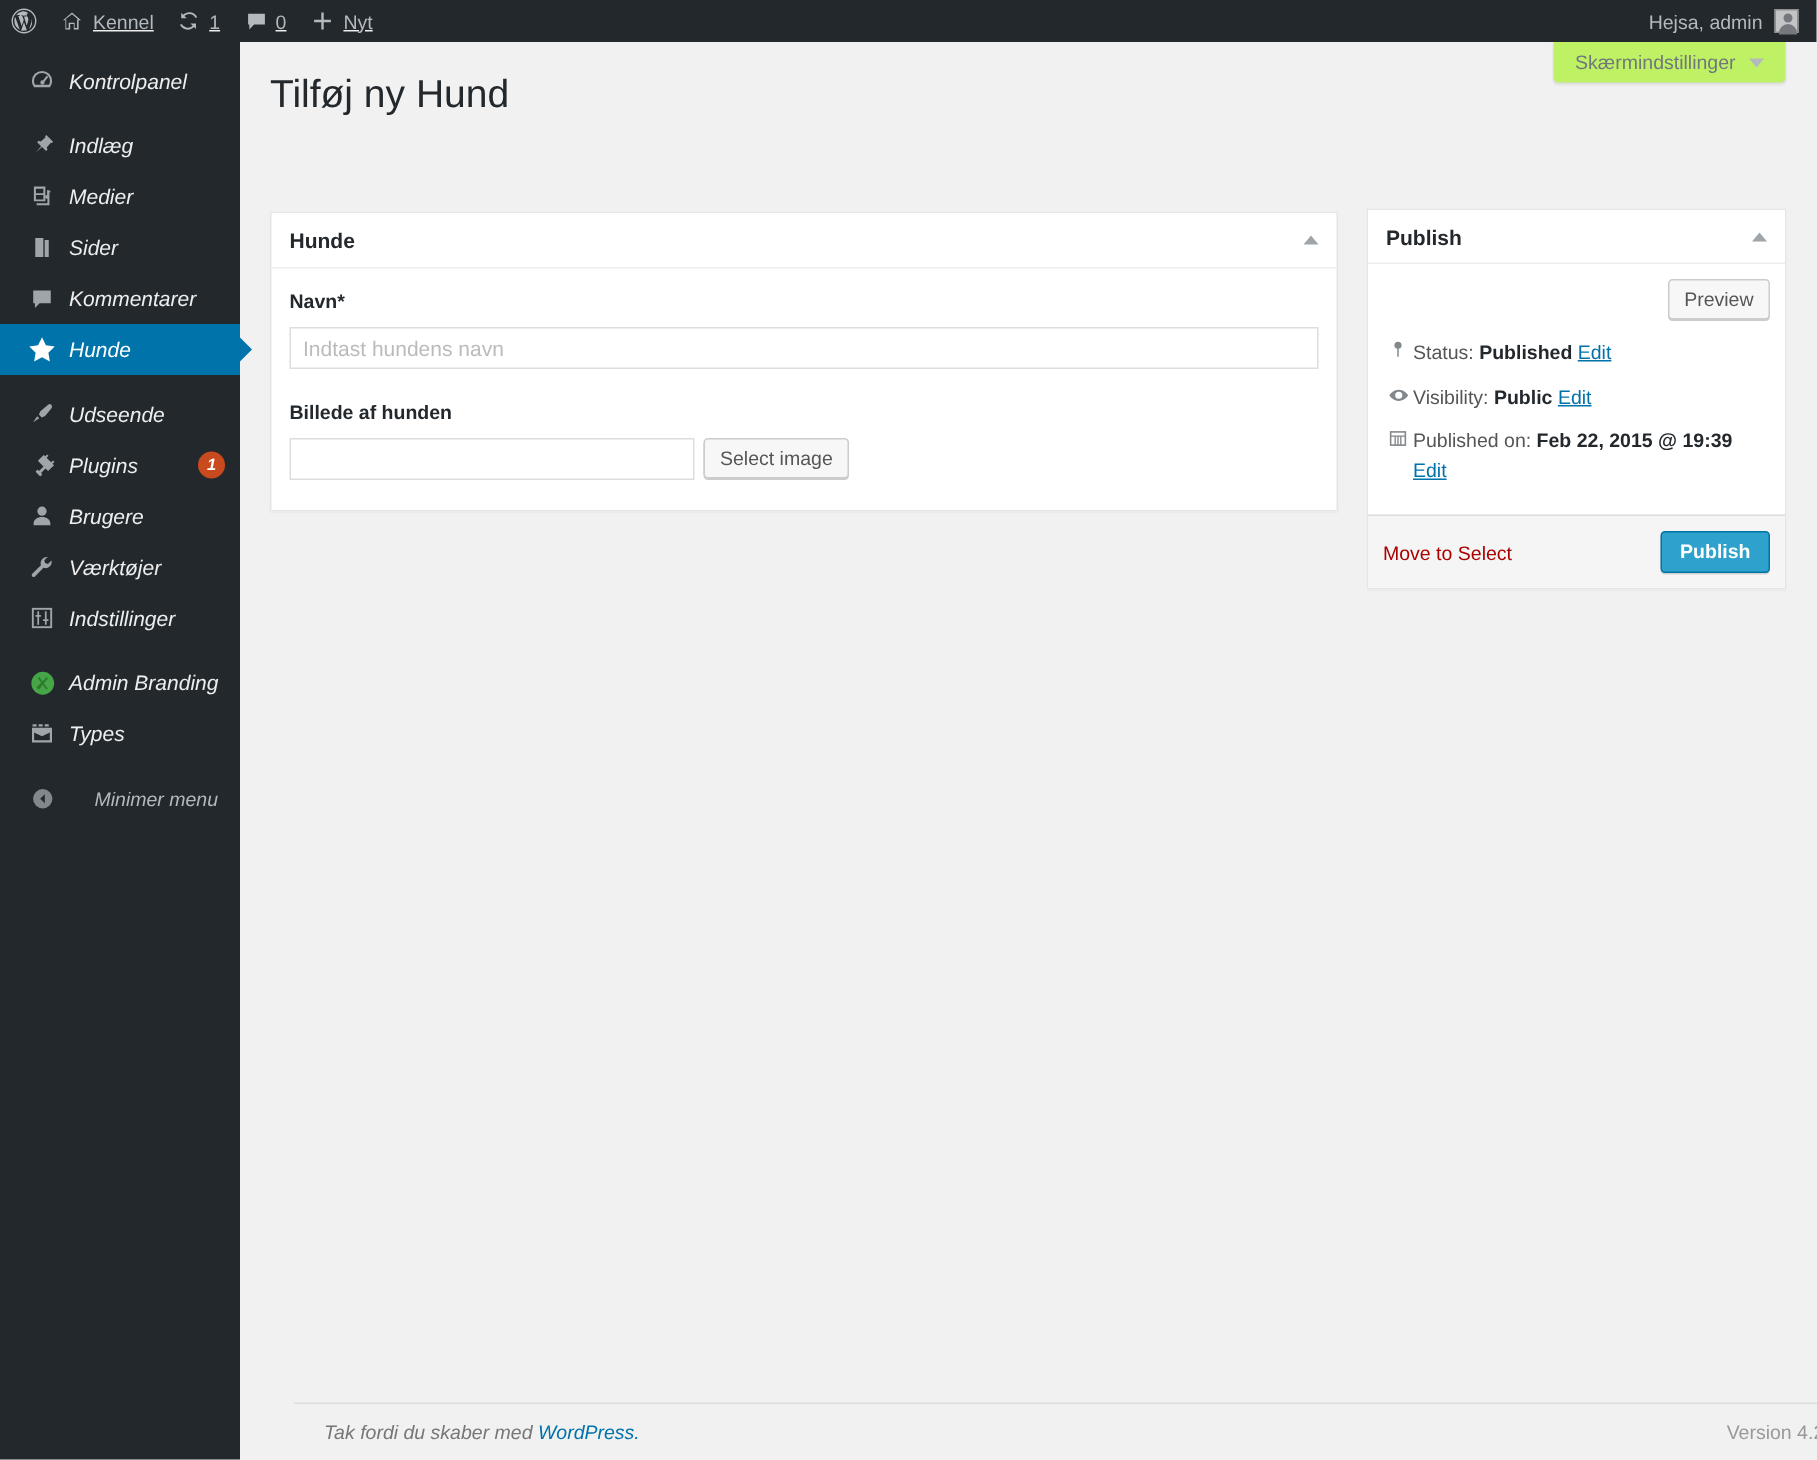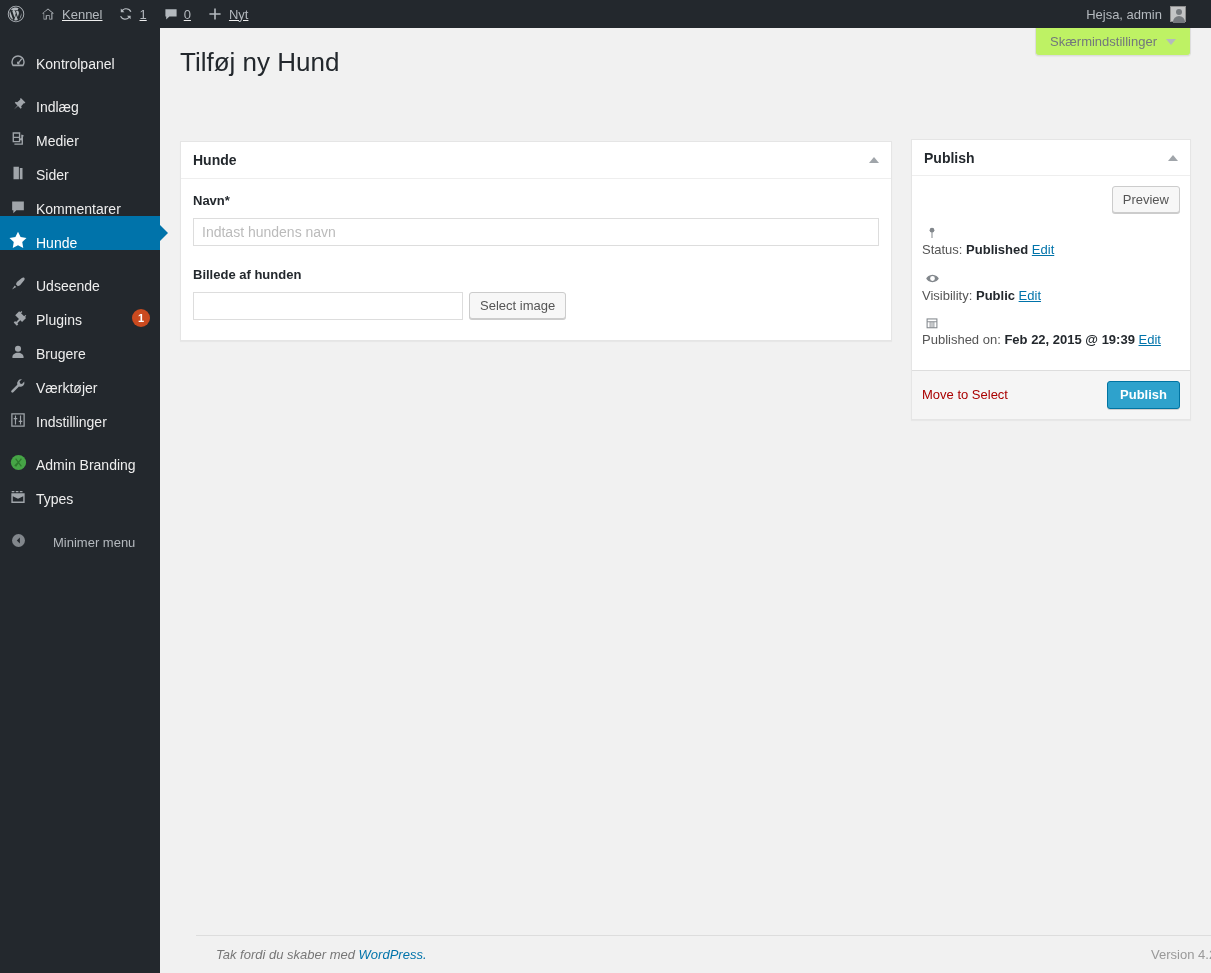--- a/index.html
+++ b/index.html
@@ -52,25 +52,26 @@
   #sidebar {
     position: absolute; top: 28px; left: 0;
     width: 160px; height: 945px;
     background: #23282d;
     z-index: 40;
   }
   .menu-sep { height: 9px; }
   .menu-item {
     position: relative;
     height: 34px;
-    display: flex; align-items: flex-end;
+    display: flex; align-items: center;
     color: #eee;
     font-size: 14px;
     cursor: pointer;
-    padding-left: 0;
+    padding-left: 10px;
+    font-style: italic;
   }
   .menu-item .mi-icon {
     width: 36px; min-width: 36px;
     display: flex; align-items: center; justify-content: center;
     color: #a0a5aa;
   }
   .menu-item .mi-label { flex: 1; color: #eee; line-height: 1; }
   .menu-item.current {
     background: #0073aa;
     color: #fff;
@@ -211,21 +212,21 @@
   #publish-box {
     position: absolute; left: 751px; top: 111px;
     width: 280px;
   }
   #publish-box .postbox-header { height: 36px; }
   #publish-inner { padding: 10px 10px 10px 10px; min-height: 122px; position: relative; }
   #preview-row { display: flex; justify-content: flex-end; margin-bottom: 12px; }
   .misc-row {
     display: flex; align-items: flex-start;
     margin: 0 0 10px 0;
-    font-size: 13px; color: #555; line-height: 1.5; flex-direction: column;
+    font-size: 13px; color: #555; line-height: 1.5;
   }
   .misc-row .mr-icon {
     width: 20px; min-width: 20px;
     display: flex; align-items: flex-start; justify-content: center;
     color: #888; padding-top: 1px;
   }
   .misc-row .mr-text { flex: 1; }
   .misc-row b { color: #23282d; font-weight: bold; }
   .edit-link {
     color: #0073aa; text-decoration: underline; cursor: pointer;
@@ -305,21 +306,21 @@
     <div class="ab-item">
       <span class="ab-icon" style="margin-right:6px;">
         <svg class="svgicon" width="16" height="16" viewBox="0 0 20 20" fill="#b4b9be">
           <path d="M9 3h2v6h6v2h-6v6H9v-6H3V9h6V3z"></path>
         </svg>
       </span>
       <span class="ab-label">Nyt</span>
     </div>
   </div>
   <div class="ab-right">
-    <div class="ab-item" style="padding-right:25px;">
+    <div class="ab-item" style="padding-right:12px;">
       <span class="ab-label">Hejsa, admin</span>
       <span class="ab-avatar"></span>
     </div>
   </div>
 </div>
 
 <div id="sidebar">
 
   <div class="menu-sep"></div>
 

